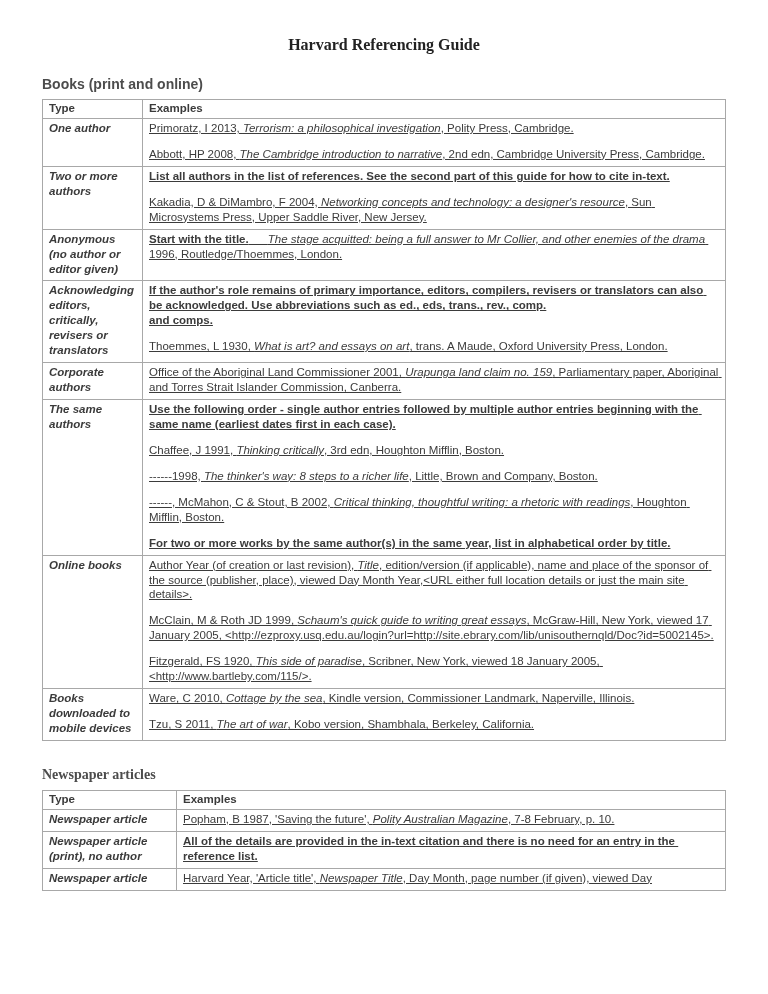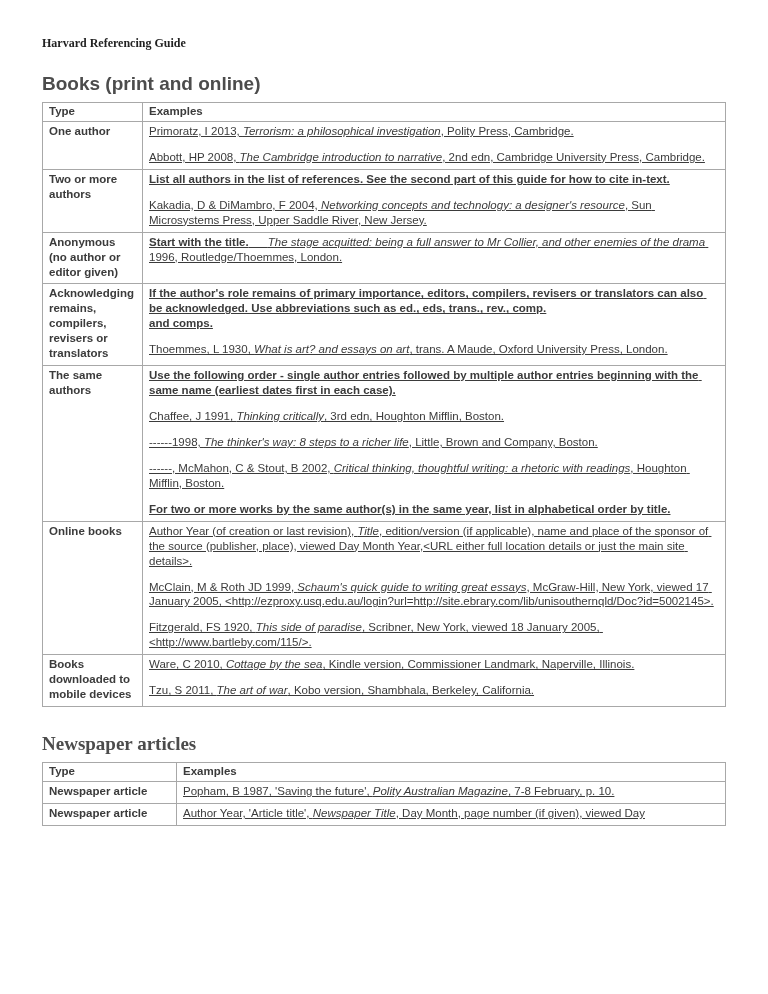--- a/index.html
+++ b/index.html
@@ -8,27 +8,28 @@
     width: 768px;
     height: 994px;
     overflow: hidden;
     background: #ffffff;
     color: #3b3b3b;
     font-family: "Liberation Sans", sans-serif;
   }
   .page { padding: 36px 42px 0 42px; }
   .doc-title {
     font-family: "Liberation Serif", serif;
-    font-size: 12px;
+    font-size: 16px;
     font-weight: 700;
+    text-align: center;
     color: #222222;
     margin: 0;
   }
   .section-heading {
-    font-size: 19px;
+    font-size: 14px;
     font-weight: 700;
     color: #4c4c4c;
     margin: 22px 0 7px 0;
   }
   .news-heading { margin-top: 26px; font-family: Liberation Serif, serif; }
   .ref-table {
     width: 100%;
     border-collapse: collapse;
     table-layout: fixed;
     border-radius: 17px;
@@ -43,20 +44,21 @@
   }
   .ref-table th {
     font-weight: 700;
     padding-top: 1px;
     padding-bottom: 2px;
   }
   .type-cell {
     font-weight: 700;
     vertical-align: middle;
     overflow-wrap: anywhere;
+    font-style: italic;
   }
   .examples-cell .para {
     margin: 0;
     white-space: pre-wrap;
     overflow-wrap: anywhere;
     text-decoration: underline;
   }
   .examples-cell .para + .para { margin-top: 11px; }
   .b { font-weight: 700; }
   .i { font-style: italic; }
@@ -98,25 +100,31 @@
             <p class="para"><span>Kakadia, D &amp; DiMambro, F 2004, </span><span class="i">Networking concepts and technology: a designer's resource</span><span>, Sun Microsystems Press, Upper Saddle River, New Jersey.</span></p>
           </td>
       </tr>
       <tr>
         <td class="type-cell">Anonymous (no author or editor given)</td>
         <td class="examples-cell">
             <p class="para"><span class="b">Start with the title.</span><span>      </span><span class="i">The stage acquitted: being a full answer to Mr Collier, and other enemies of the drama</span><span> 1996, Routledge/Thoemmes, London.</span></p>
           </td>
       </tr>
       <tr>
-        <td class="type-cell">Acknowledging remains, compilers, revisers or translators</td>
+        <td class="type-cell">Acknowledging editors, critically, revisers or translators</td>
         <td class="examples-cell">
             <p class="para"><span class="b">If the author's role remains of primary importance, editors, compilers, revisers or translators can also be acknowledged. Use abbreviations such as ed., eds, trans., rev., comp.
 and comps.</span></p>
             <p class="para"><span>Thoemmes, L 1930, </span><span class="i">What is art? and essays on art</span><span>, trans. A Maude, Oxford University Press, London.</span></p>
+          </td>
+      </tr>
+      <tr>
+        <td class="type-cell">Corporate authors</td>
+        <td class="examples-cell">
+            <p class="para"><span>Office of the Aboriginal Land Commissioner 2001, </span><span class="i">Urapunga land claim no. 159</span><span>, Parliamentary paper, Aboriginal and Torres Strait Islander Commission, Canberra.</span></p>
           </td>
       </tr>
       <tr>
         <td class="type-cell">The same authors</td>
         <td class="examples-cell">
             <p class="para"><span class="b">Use the following order - single author entries followed by multiple author entries beginning with the same name (earliest dates first in each case).</span></p>
             <p class="para"><span>Chaffee, J 1991, </span><span class="i">Thinking critically</span><span>, 3rd edn, Houghton Mifflin, Boston.</span></p>
             <p class="para"><span>------1998, </span><span class="i">The thinker's way: 8 steps to a richer life</span><span>, Little, Brown and Company, Boston.</span></p>
             <p class="para"><span>------, McMahon, C &amp; Stout, B 2002, </span><span class="i">Critical thinking, thoughtful writing: a rhetoric with readings</span><span>, Houghton Mifflin, Boston.</span></p>
             <p class="para"><span class="b">For two or more works by the same author(s) in the same year, list in alphabetical order by title.</span></p>
@@ -154,21 +162,27 @@
       </tr>
     </thead>
     <tbody>
       <tr>
         <td class="type-cell">Newspaper article</td>
         <td class="examples-cell">
             <p class="para"><span>Popham, B 1987, 'Saving the future', </span><span class="i">Polity Australian Magazine</span><span>, 7-8 February, p. 10.</span></p>
           </td>
       </tr>
       <tr>
+        <td class="type-cell">Newspaper article (print), no author</td>
+        <td class="examples-cell">
+            <p class="para"><span class="b">All of the details are provided in the in-text citation and there is no need for an entry in the reference list.</span></p>
+          </td>
+      </tr>
+      <tr>
         <td class="type-cell">Newspaper article</td>
         <td class="examples-cell">
-            <p class="para"><span>Author Year, 'Article title', </span><span class="i">Newspaper Title</span><span>, Day Month, page number (if given), viewed Day</span></p>
+            <p class="para"><span>Harvard Year, 'Article title', </span><span class="i">Newspaper Title</span><span>, Day Month, page number (if given), viewed Day</span></p>
           </td>
       </tr>
     </tbody>
   </table>
 
 </div>
 
 </body></html>

